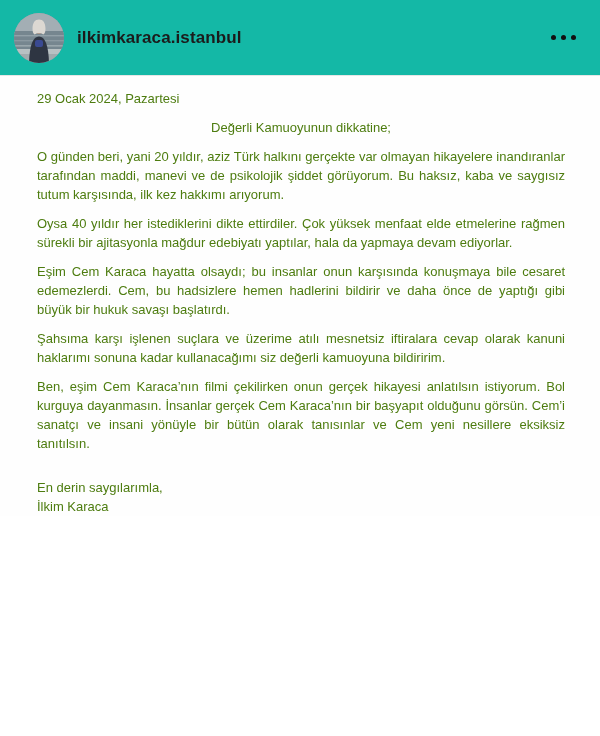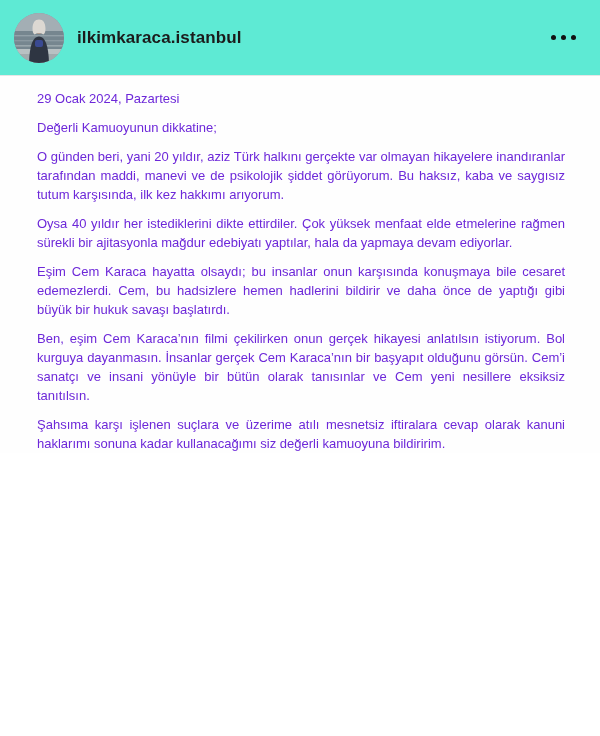--- a/index.html
+++ b/index.html
@@ -9,21 +9,21 @@
     font-family: "Liberation Sans", sans-serif;
     overflow: hidden;
   }
   .post { width: 600px; height: 736px; background: #ffffff; }
 
   
   .post-header {
     display: flex; align-items: center;
     height: 76px;
     padding: 0 22px 0 14px;
-    background: #5eead4;
+    background: #14b8a6;
     border-bottom: 1px solid #e6e6e6;
   }
   .avatar-wrap {
     width: 50px; height: 50px;
     border-radius: 50%;
     overflow: hidden;
     flex: 0 0 auto;
     background: #8a97a0;
     cursor: pointer;
   }
@@ -44,28 +44,28 @@
   }
   .more-button .dot {
     width: 5px; height: 5px; border-radius: 50%;
     background: #111111; display: block;
   }
 
   
   .post-media {
     background: #fefefe;
     padding: 13px 35px 0 37px;
-    color: #6d28d9;
+    color: #4d7c0f;
     font-size: 13px;
     line-height: 19px;
     text-align: justify;
   }
   .post-media p { margin: 0 0 10px 0; }
   .letter-date { margin-bottom: 35px; text-align: left; }
-  .letter-salutation { text-align: left; }
+  .letter-salutation { text-align: center; }
   .sig-block { margin-top: 25px; text-align: left; }
   .sig-block div { line-height: 19px; }
 </style>
 </head>
 <body>
 
 <div class="post">
 
   <div class="post-header">
     <div class="avatar-wrap">
@@ -90,17 +90,21 @@
       <span class="dot"></span>
     </button>
   </div>
 
   <div class="post-media">
     <p class="letter-date">29 Ocak 2024, Pazartesi</p>
     <p class="letter-salutation">Değerli Kamuoyunun dikkatine;</p>
     <p>O günden beri, yani 20 yıldır, aziz Türk halkını gerçekte var olmayan hikayelere inandıranlar tarafından maddi, manevi ve de psikolojik şiddet görüyorum. Bu haksız, kaba ve saygısız tutum karşısında, ilk kez hakkımı arıyorum.</p>
     <p>Oysa 40 yıldır her istediklerini dikte ettirdiler. Çok yüksek menfaat elde etmelerine rağmen sürekli bir ajitasyonla mağdur edebiyatı yaptılar, hala da yapmaya devam ediyorlar.</p>
     <p>Eşim Cem Karaca hayatta olsaydı; bu insanlar onun karşısında konuşmaya bile cesaret edemezlerdi. Cem, bu hadsizlere hemen hadlerini bildirir ve daha önce de yaptığı gibi büyük bir hukuk savaşı başlatırdı.</p>
+    <p>Şahsıma karşı işlenen suçlara ve üzerime atılı mesnetsiz iftiralara cevap olarak kanuni haklarımı sonuna kadar kullanacağımı siz değerli kamuoyuna bildiririm.</p>
     <p>Ben, eşim Cem Karaca’nın filmi çekilirken onun gerçek hikayesi anlatılsın istiyorum. Bol kurguya dayanmasın. İnsanlar gerçek Cem Karaca’nın bir başyapıt olduğunu görsün. Cem’i sanatçı ve insani yönüyle bir bütün olarak tanısınlar ve Cem yeni nesillere eksiksiz tanıtılsın.</p>
-    <p>Şahsıma karşı işlenen suçlara ve üzerime atılı mesnetsiz iftiralara cevap olarak kanuni haklarımı sonuna kadar kullanacağımı siz değerli kamuoyuna bildiririm.</p>
+    <div class="sig-block">
+      <div>En derin saygılarımla,</div>
+      <div>İlkim Karaca</div>
+    </div>
   </div>
 
 </div>
 
 </body></html>

